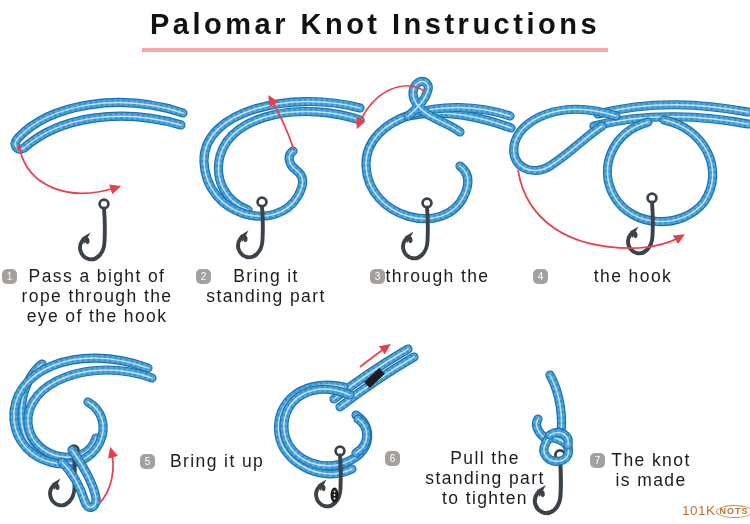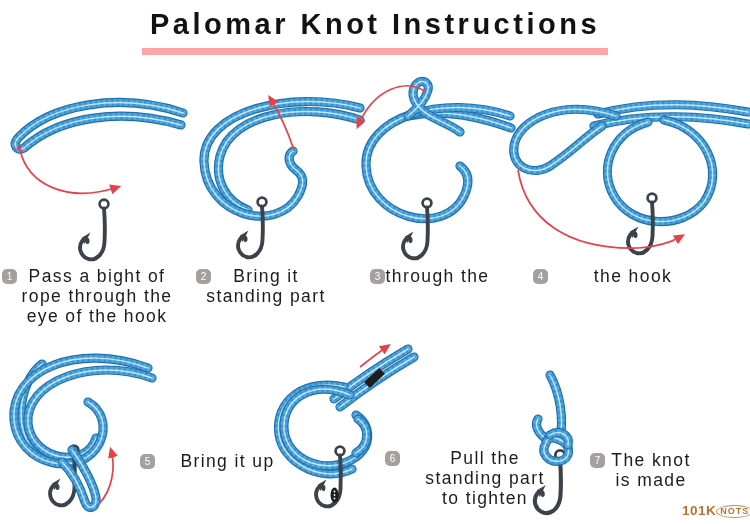--- a/index.html
+++ b/index.html
@@ -1,31 +1,31 @@
 <!DOCTYPE html>
 <html><head>
 <meta charset="utf-8">
 <style>
   html,body{margin:0;padding:0;background:#fff;}
   .page{position:relative;width:750px;height:524px;background:#ffffff;overflow:hidden;
         font-family:"Liberation Sans",sans-serif;}
   .title-wrap{position:absolute;top:6px;left:0;width:100%;text-align:center;}
   .title{display:inline-block;margin:0;font-size:29px;font-weight:700;letter-spacing:3.5px;
-         color:#121212;border-bottom:7px solid #fca5a5;padding:2px 8px 7px;
+         color:#121212;border-bottom:4px solid #fca5a5;padding:2px 8px 7px;
          font-family:"Liberation Sans",sans-serif;}
   .illus{position:absolute;overflow:visible;}
   .caption{position:absolute;font-size:17.5px;letter-spacing:1.4px;line-height:20px;
            color:#1c1c1e;text-align:center;font-weight:500;}
   .badge{position:absolute;left:0;top:3px;width:15px;height:15px;border-radius:5px;
          background:#a3a09d;color:#ffffff;font-size:10px;font-weight:500;line-height:15px;
          text-align:center;letter-spacing:0;}
   .cap-inline{text-align:left;}
-  .cap-inline .cap-line{padding-left:30px;text-align:center;}
+  .cap-inline .cap-line{padding-left:30px;}
   .logo{position:absolute;left:682px;top:501px;color:#bd7233;white-space:nowrap;}
-  .logo-prefix{font-size:13.5px;font-weight:700;letter-spacing:0.5px;}
+  .logo-prefix{font-size:13.5px;font-weight:400;letter-spacing:0.5px;}
   .logo-suffix{font-size:9px;font-weight:700;letter-spacing:1px;border:1px solid #c58a4a;
                border-radius:50%;padding:0 3px 1px 3px;vertical-align:1.5px;}
   
   .rope-o{fill:none;stroke:#1e6fae;stroke-width:9.2;stroke-linecap:round;stroke-linejoin:round;}
   .rope-f{fill:none;stroke:#4fa9dd;stroke-width:6.8;stroke-linecap:round;stroke-linejoin:round;}
   .rope-t{fill:none;stroke:#2a7fc0;stroke-width:6.8;stroke-dasharray:2.4 3;opacity:.55;}
   .rope-h{fill:none;stroke:#dbeffb;stroke-width:1.5;opacity:.85;stroke-linecap:round;}
   .arrow{fill:none;stroke:#e8404a;stroke-width:1.7;}
   .dot{fill:#e8404a;}
   .band{stroke:#1d1d1d;stroke-width:8;fill:none;}

